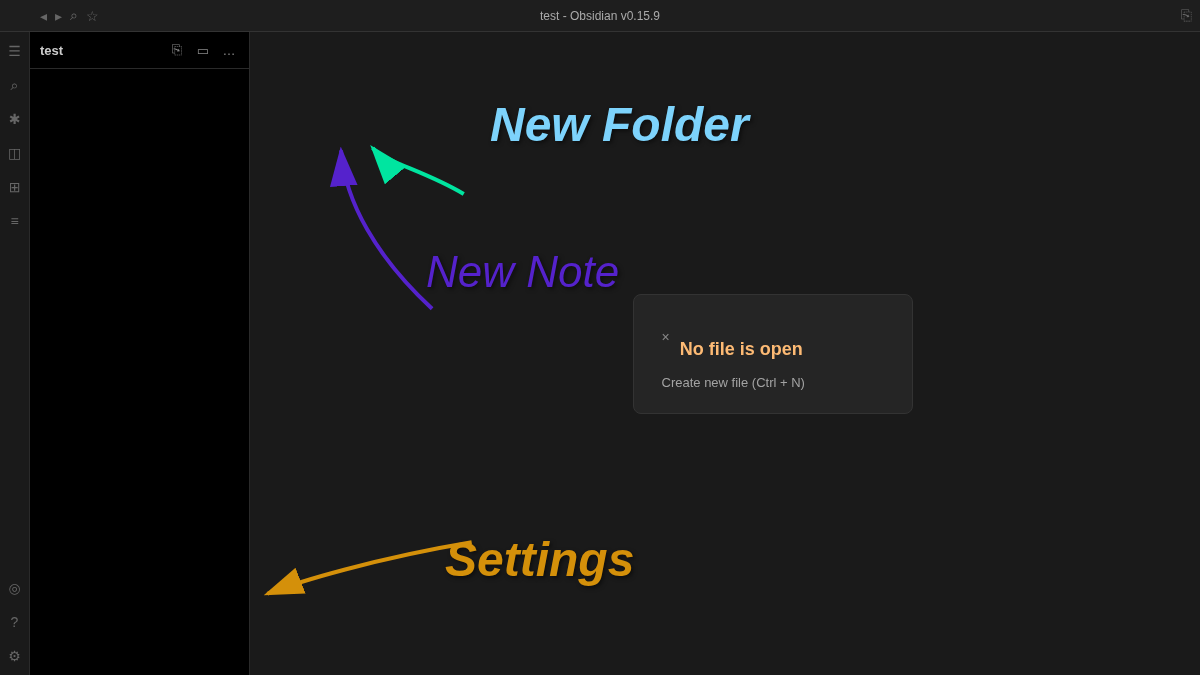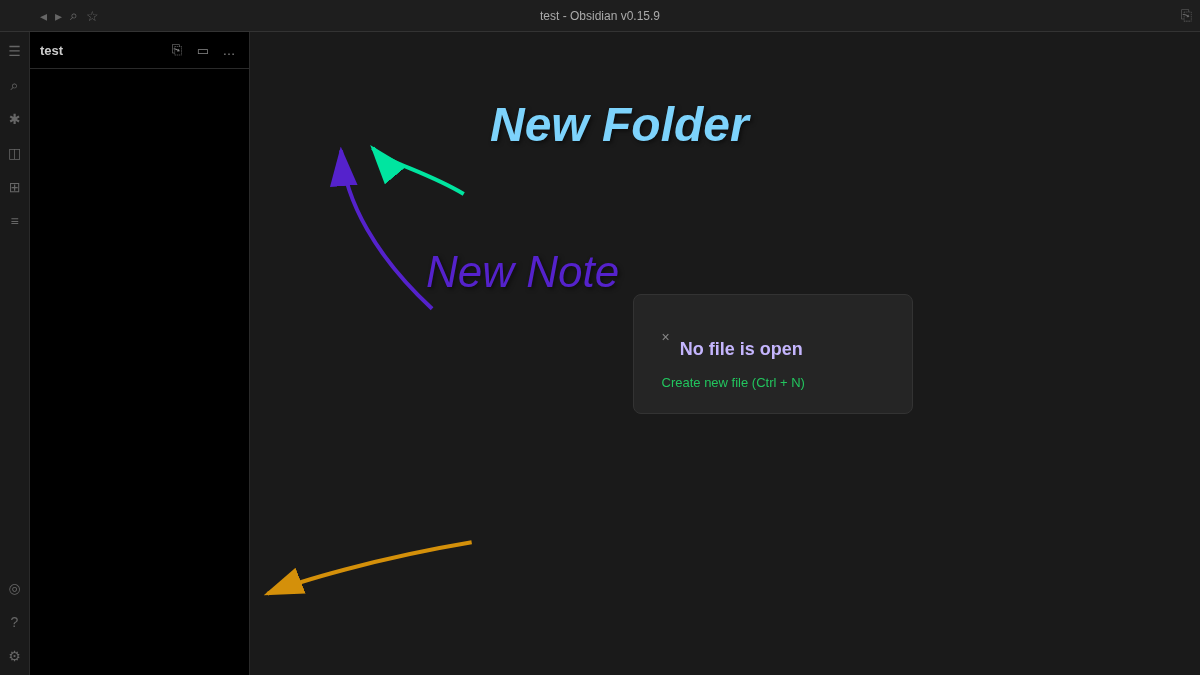--- a/index.html
+++ b/index.html
@@ -137,27 +137,27 @@
       align-items: center;
       gap: 10px;
       margin-bottom: 12px;
     }
     .no-file-close {
       color: #888;
       font-size: 14px;
       cursor: pointer;
     }
     .no-file-title {
-      color: #c4b5fd;
+      color: #fdba74;
       font-size: 18px;
       font-weight: 600;
       margin-top: 24px;
     }
     .no-file-action {
-      color: #22c55e;
+      color: #a3a3a3;
       font-size: 13px;
       padding: 3px 0;
       cursor: pointer;
       display: block;
     }
 
     
     .label-new-folder {
       position: absolute;
       top: 65px;
@@ -251,20 +251,21 @@
     <div class="no-file-panel">
       <div class="no-file-header">
         <span class="no-file-close">×</span>
         <span class="no-file-title">No file is open</span>
       </div>
       <span class="no-file-action">Create new file (Ctrl + N)</span>
     </div>
 
     <div class="label-new-folder">New Folder</div>
     <div class="label-new-note">New Note</div>
+    <div class="label-settings">Settings</div>
 
     <svg class="arrows-svg" viewBox="0 0 1200 643" xmlns="http://www.w3.org/2000/svg">
 
       <defs>
         <marker id="arrowGreen" markerWidth="10" markerHeight="7" refX="9" refY="3.5" orient="auto">
           <polygon points="0 0, 10 3.5, 0 7" fill="#00e5a0"></polygon>
         </marker>
         <marker id="arrowBlue" markerWidth="10" markerHeight="7" refX="9" refY="3.5" orient="auto">
           <polygon points="0 0, 10 3.5, 0 7" fill="#5522cc"></polygon>
         </marker>

